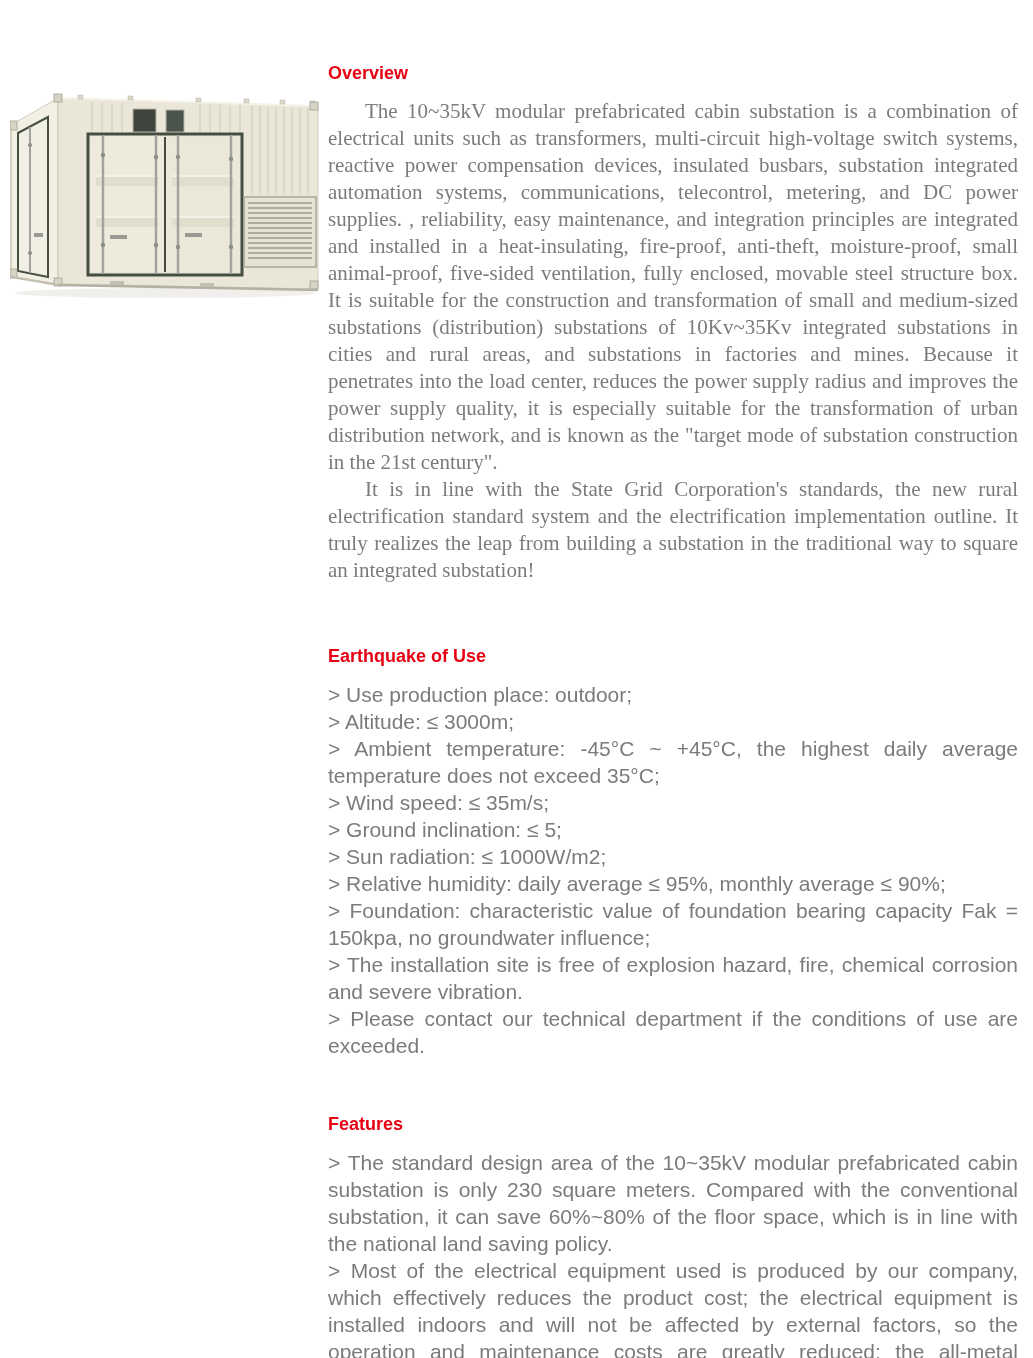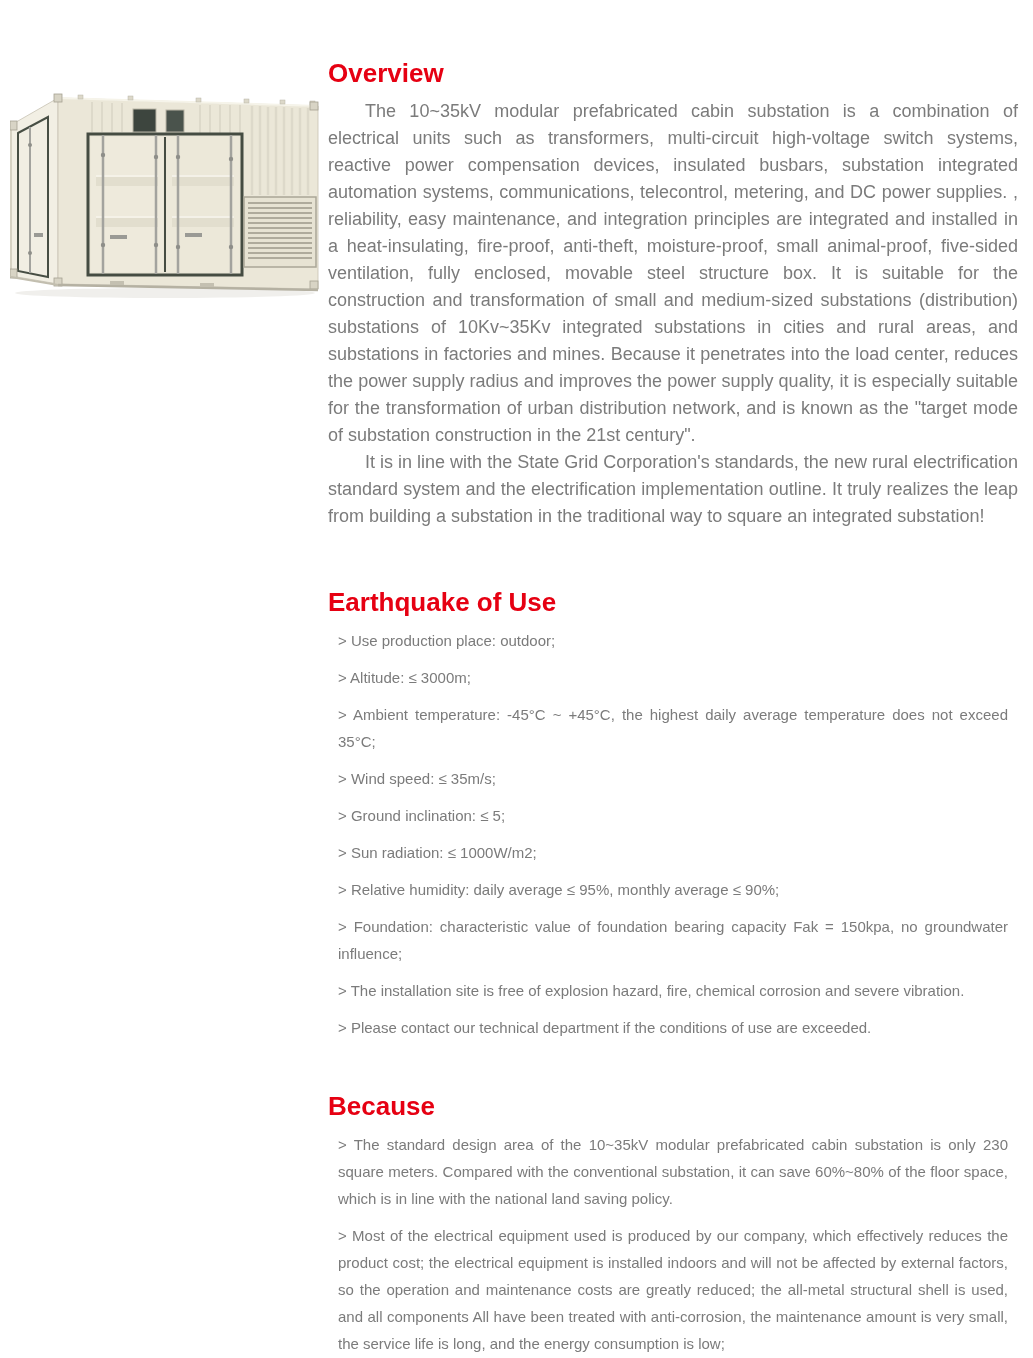--- a/index.html
+++ b/index.html
@@ -20,41 +20,42 @@
   }
   .photo svg { display: block; width: 310px; height: 215px; }
   .content {
     position: absolute;
     left: 328px;
     top: 60px;
     width: 690px;
   }
   .section-title {
     color: #e60012;
-    font-size: 26px;
+    font-size: 18px;
     font-weight: bold;
     line-height: 26px;
     margin: 0 0 12px 0;
   }
   .section-title.gap-lg { margin-top: 59px; }
   .section-title.gap-md { margin-top: 52px; }
   .para {
     color: #7b7b7b;
-    font-size: 18px;
+    font-size: 21px;
     line-height: 27px;
     text-align: justify;
     text-indent: 37px;
     margin: 0;
+    font-family: Liberation Serif, serif;
   }
   .item {
     color: #7b7b7b;
-    font-size: 15px;
+    font-size: 21px;
     line-height: 27px;
     text-align: justify;
-    margin: 10px;
+    margin: 0;
   }
 </style>
 </head>
 <body>
 
 <div class="photo">
   <svg viewBox="0 0 310 215" xmlns="http://www.w3.org/2000/svg">
 
     <ellipse cx="155" cy="208" rx="150" ry="5" fill="#f0efec"></ellipse>
 
@@ -197,18 +198,18 @@
     <p class="item">&gt; Ambient temperature: -45°C ~ +45°C, the highest daily average temperature does not exceed 35°C;</p>
     <p class="item">&gt; Wind speed: ≤ 35m/s;</p>
     <p class="item">&gt; Ground inclination: ≤ 5;</p>
     <p class="item">&gt; Sun radiation: ≤ 1000W/m2;</p>
     <p class="item">&gt; Relative humidity: daily average ≤ 95%, monthly average ≤ 90%;</p>
     <p class="item">&gt; Foundation: characteristic value of foundation bearing capacity Fak = 150kpa, no groundwater influence;</p>
     <p class="item">&gt; The installation site is free of explosion hazard, fire, chemical corrosion and severe vibration.</p>
     <p class="item">&gt; Please contact our technical department if the conditions of use are exceeded.</p>
   </div>
 
-  <h2 class="section-title gap-md">Because</h2>
+  <h2 class="section-title gap-md">Features</h2>
   <div>
     <p class="item">&gt; The standard design area of the 10~35kV modular prefabricated cabin substation is only 230 square meters. Compared with the conventional substation, it can save 60%~80% of the floor space, which is in line with the national land saving policy.</p>
     <p class="item">&gt; Most of the electrical equipment used is produced by our company, which effectively reduces the product cost; the electrical equipment is installed indoors and will not be affected by external factors, so the operation and maintenance costs are greatly reduced; the all-metal structural shell is used, and all components All have been treated with anti-corrosion, the maintenance amount is very small, the service life is long, and the energy consumption is low;</p>
   </div>
 </div>
 
 </body></html>

